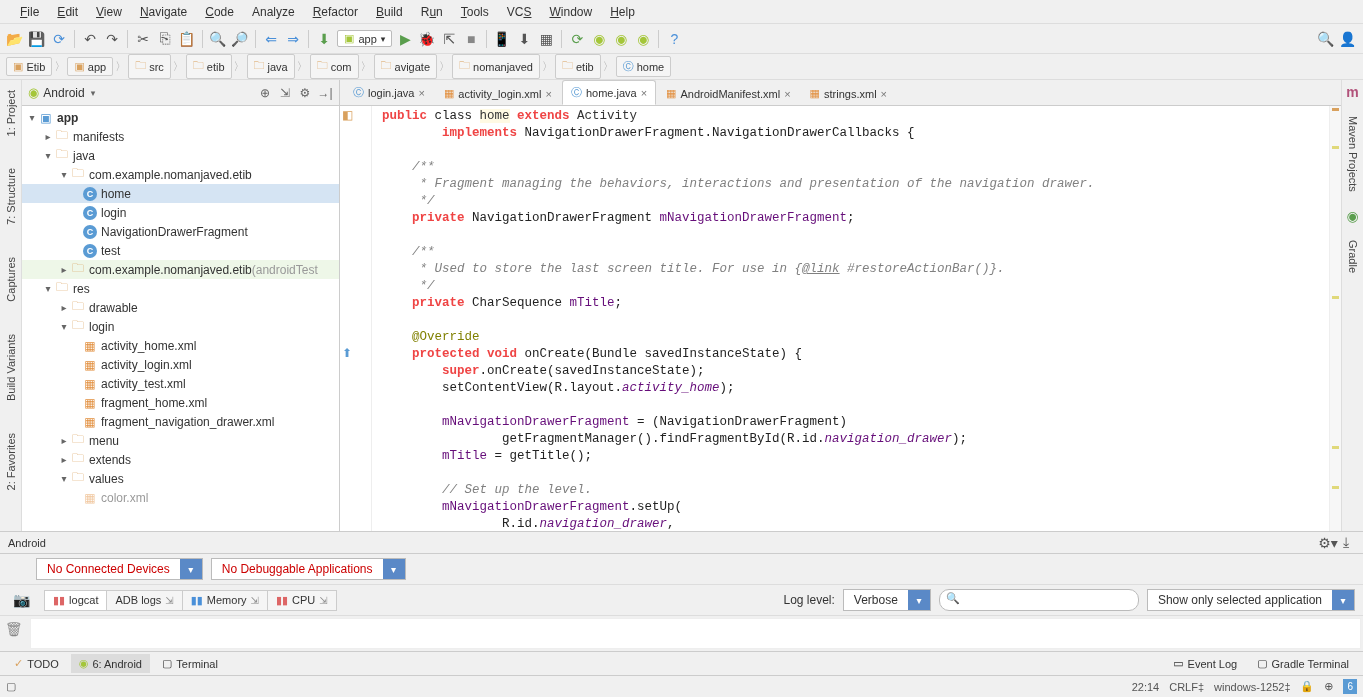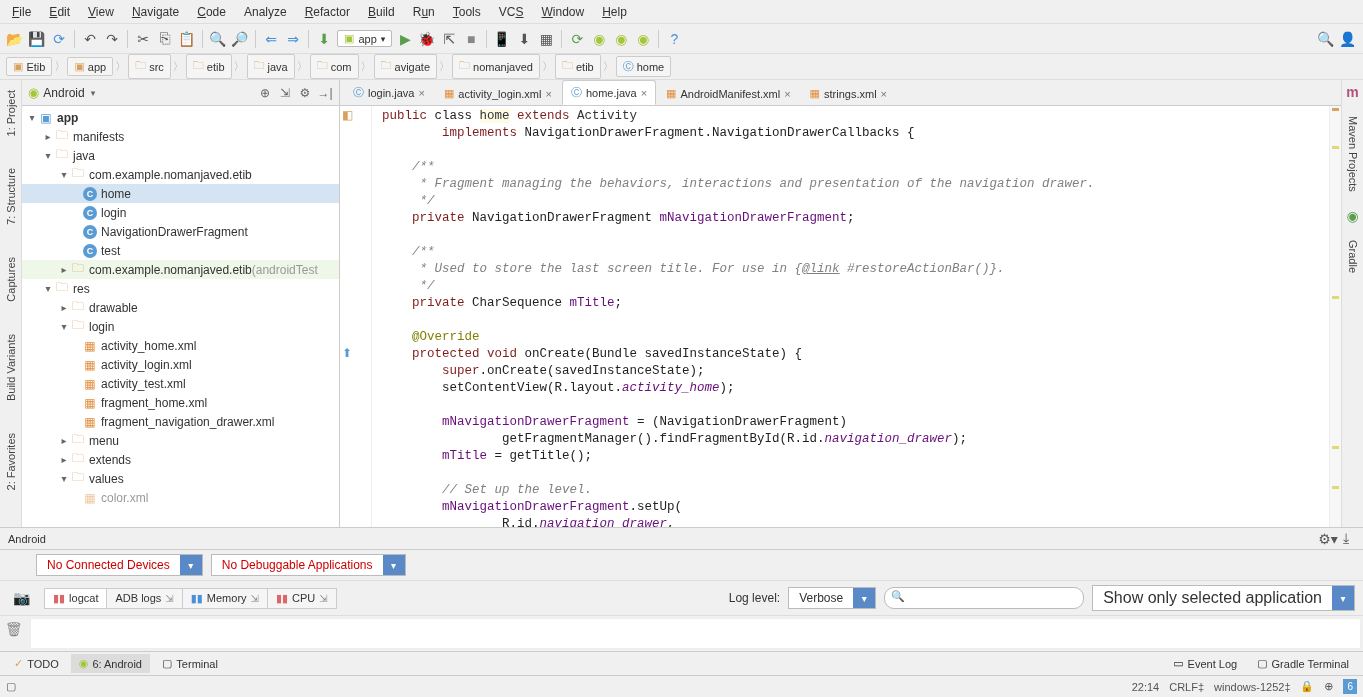--- a/index.html
+++ b/index.html
@@ -1,17 +1,17 @@
 <!DOCTYPE html>
 <html><head>
 <meta charset="utf-8">
 <style>
 * { box-sizing: border-box; margin: 0; padding: 0; }
 body { font-family: "Segoe UI", Arial, sans-serif; font-size: 12px; color: #333; background: #f0f0f0; width: 1363px; height: 697px; overflow: hidden; display: flex; flex-direction: column; }
-.menubar { background: #f0f0f0; padding: 2px 4px; display: flex; gap: 2px; border-bottom: 1px solid #ddd; height: 24px; align-items: center; }
+.menubar { background: #f0f0f0; padding: 2px 12px; display: flex; gap: 2px; border-bottom: 1px solid #ddd; height: 24px; align-items: center; }
 .menubar span { padding: 2px 8px; cursor: default; }
 .menubar span u { text-decoration: underline; }
 .toolbar { background: #f0f0f0; padding: 2px 6px; display: flex; gap: 4px; align-items: center; height: 30px; border-bottom: 1px solid #ddd; }
 .tb-icon { width: 18px; height: 18px; display: inline-flex; align-items: center; justify-content: center; color: #555; font-size: 14px; }
 .tb-sep { width: 1px; height: 18px; background: #ccc; margin: 0 2px; }
 .run-combo { border: 1px solid #bbb; background: #fff; padding: 1px 6px; font-size: 11px; display: inline-flex; align-items: center; gap: 4px; border-radius: 2px; }
 .run-combo .caret { font-size: 9px; }
 .breadcrumb { background: #f0f0f0; padding: 2px 6px; display: flex; gap: 2px; align-items: center; height: 26px; border-bottom: 1px solid #ddd; }
 .bc-item { display: inline-flex; align-items: center; gap: 3px; padding: 2px 6px; border: 1px solid #ccc; background: #f5f5f5; border-radius: 2px; font-size: 11px; }
 .bc-item .dir-icon { color: #d9a15e; font-size: 11px; }
@@ -42,21 +42,21 @@
 .tabs { display: flex; background: #f0f0f0; border-bottom: 1px solid #ccc; height: 26px; align-items: flex-end; padding-left: 4px; }
 .tab { display: flex; align-items: center; gap: 4px; padding: 4px 8px; border: 1px solid transparent; font-size: 11px; cursor: default; border-top-left-radius: 3px; border-top-right-radius: 3px; margin-right: 1px; }
 .tab .ticon { font-size: 11px; }
 .tab.active { background: #fff; border-color: #ccc; border-bottom-color: #fff; }
 .tab .close { color: #777; font-size: 11px; }
 .code-wrap { flex: 1; display: flex; overflow: hidden; }
 .gutter { width: 32px; background: #fff; border-right: 1px solid #eee; position: relative; }
 .gutter .mark { position: absolute; left: 2px; width: 14px; height: 14px; }
 .code { flex: 1; font-family: Consolas, "Courier New", monospace; font-size: 12.5px; line-height: 17px; padding: 2px 10px; white-space: pre; overflow: hidden; position: relative; color: #222; }
 .code .hl-line { position: absolute; left: 0; right: 0; top: 0; height: 17px; background: #fffae3; z-index: -1; }
-.kw { color: #7f1d1d; font-weight: normal; }
+.kw { color: #ef4444; font-weight: bold; }
 .ann { color: #808000; }
 .com { color: #808080; font-style: italic; }
 .cls { color: #333; }
 .fld { color: #660e7a; }
 .link { color: #808080; font-style: italic; text-decoration: underline; margin-top: 14px; }
 .right-overview { width: 12px; background: #f7f7f7; border-left: 1px solid #eee; position: relative; }
 .right-overview .marker { position: absolute; left: 2px; right: 2px; height: 3px; }
 .right-gutter { width: 22px; background: #f0f0f0; border-left: 1px solid #ddd; display: flex; flex-direction: column; align-items: center; padding-top: 4px; gap: 10px; }
 .right-gutter .vtab { writing-mode: vertical-rl; font-size: 11px; padding: 6px 2px; cursor: default; color: #444; display: flex; align-items: center; gap: 4px; }
 .bottom-panel { background: #f0f0f0; border-top: 1px solid #ccc; }
@@ -70,21 +70,21 @@
 .combo .btn { background: #5a89c7; color: #fff; width: 22px; display: flex; align-items: center; justify-content: center; font-size: 10px; }
 .bp-row2 { display: flex; align-items: center; padding: 4px 8px; gap: 8px; }
 .bp-left-icons { width: 28px; display: flex; flex-direction: column; gap: 6px; align-items: center; }
 .bp-tabs { display: flex; gap: 0; font-size: 11px; }
 .bp-tab { border: 1px solid #ccc; background: #f5f5f5; padding: 3px 8px; display: flex; align-items: center; gap: 4px; margin-right: -1px; }
 .bp-tab.active { background: #fff; }
 .bp-tab .pin { font-size: 10px; color: #888; }
 .search-box { border: 1px solid #bbb; background: #fff; border-radius: 10px; padding: 2px 8px 2px 24px; width: 200px; height: 22px; position: relative; }
 .search-box::before { content: "🔍"; position: absolute; left: 6px; top: 2px; font-size: 11px; color: #888; }
 .filter-combo { display: flex; border: 1px solid #bbb; background: #fff; }
-.filter-combo .txt { padding: 3px 10px; font-size: 16px; }
+.filter-combo .txt { padding: 3px 10px; font-size: 12px; }
 .bp-logarea { display: flex; border-top: 1px solid #ddd; height: 36px; }
 .bp-logarea .icons { width: 28px; display: flex; flex-direction: column; align-items: center; padding-top: 4px; }
 .bp-logarea .log { flex: 1; background: #fff; border: 1px solid #eee; margin: 2px; }
 .bottom-tabs { background: #f0f0f0; border-top: 1px solid #ccc; display: flex; align-items: center; height: 24px; padding: 0 6px; font-size: 11px; gap: 4px; }
 .btab { padding: 3px 8px; display: flex; align-items: center; gap: 4px; }
 .btab.active { background: #dcdcdc; }
 .bottom-tabs .spacer { flex: 1; }
 .statusbar { background: #f0f0f0; border-top: 1px solid #ccc; display: flex; align-items: center; height: 22px; padding: 0 6px; font-size: 11px; gap: 10px; color: #555; }
 .statusbar .spacer { flex: 1; }
 </style>

